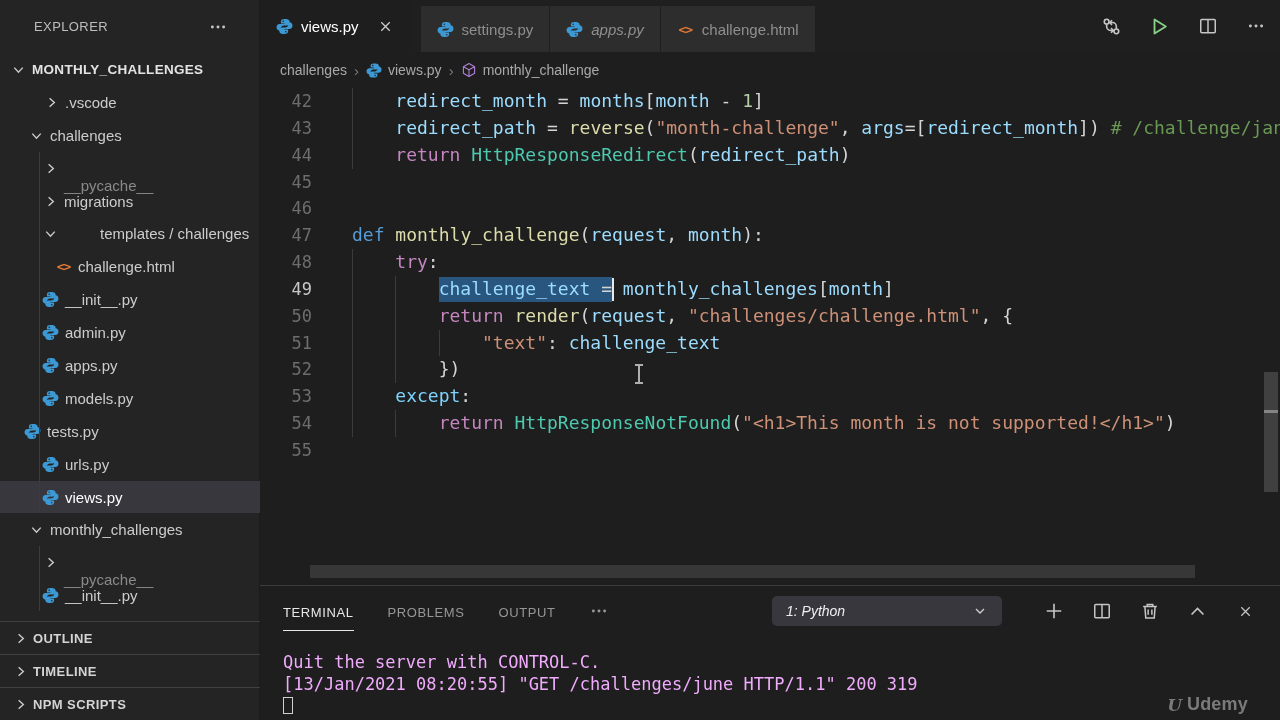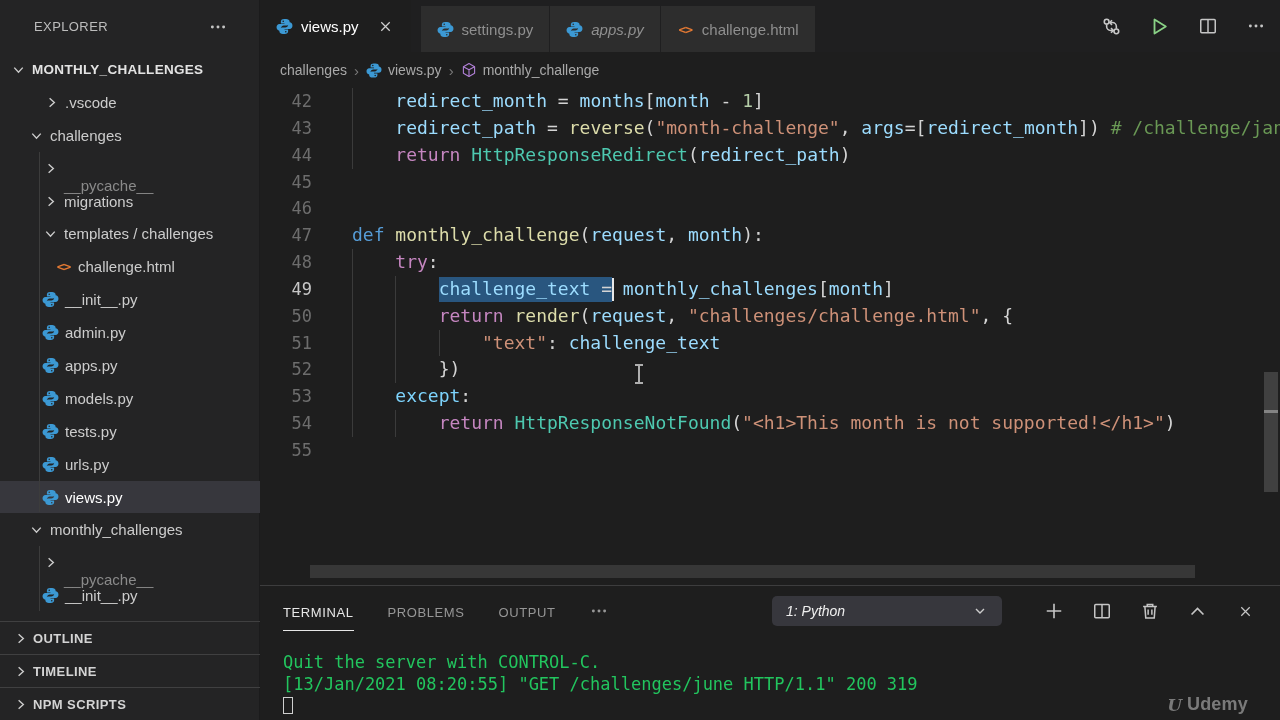--- a/index.html
+++ b/index.html
@@ -92,21 +92,21 @@
   .ptab.active { color:#e7e7e7; border-bottom-color:#e7e7e7; }
   #panel-more { color:#969696; width:20px; display:flex; align-items:center; cursor:pointer; }
   #panel-controls { position:absolute; right:24px; top:10px; display:flex;
     align-items:center; gap:27px; }
   #term-dropdown { width:230px; height:30px; background:#37373d; border-radius:5px;
     display:flex; align-items:center; padding:0 12px 0 14px; margin-right:14px;
     cursor:pointer; }
   #term-dropdown-label { flex:1; font-size:14px; color:#efefef;font-style:italic; }
   #term-output { position:absolute; left:23px; top:66px; width:990px;
     font-family:"DejaVu Sans Mono", monospace; font-size:17px; line-height:21.5px;
-    color:#22c55e; white-space:pre; }
+    color:#f0abfc; white-space:pre; }
   #term-cursor { width:10px; height:17px; border:1.2px solid #cfcfcf; margin-top:2px; }
   #watermark { position:absolute; right:32px; bottom:5px; display:flex; align-items:center;
     gap:5px; color:#8b8b8b; opacity:.85; }
   #watermark-logo { font-family:"DejaVu Serif", serif; font-style:italic; font-weight:bold;
     font-size:17px; }
   #watermark-text { font-size:18px; font-weight:bold; letter-spacing:.2px; }
   svg { display:block; }
 </style>
 </head>
 <body>
@@ -160,21 +160,21 @@
           <span class="tlabel">__pycache__</span>
         </div>
         <div class="trow" style="padding-left: 42px;">
           <span class="tchevron">
             <svg width="15" height="15" viewBox="0 0 16 16">
               <path d="M6 3.5l5 4.5-5 4.5" fill="none" stroke="currentColor" stroke-width="1.5"></path>
             </svg>
           </span>
           <span class="tlabel">migrations</span>
         </div>
-        <div class="trow" style="padding-left: 42px;">
+        <div class="trow" style="padding-left: 42px; gap: 36px;">
           <span class="tchevron">
             <svg width="15" height="15" viewBox="0 0 16 16">
               <path d="M3.5 6l4.5 5 4.5-5" fill="none" stroke="currentColor" stroke-width="1.5"></path>
             </svg>
           </span>
           <span class="tlabel">templates / challenges</span>
         </div>
         <div class="trow" style="padding-left: 55px;">
           <span class="ficon">
             <span class="icon-html-glyph">&lt;&gt;</span>
@@ -218,21 +218,21 @@
           <span class="ficon">
             <svg width="17" height="17" viewBox="0 0 16 16">
               <g fill="#3C99D4" fill-rule="evenodd">
                 <path d="M7.7 1c-1.8 0-3.1.8-3.1 2.3v1.8h3.4v.6H3.2C1.6 5.7.5 7 .5 8.8s1.1 3.1 2.7 3.1h1.3v-2c0-1.6 1.3-2.9 2.9-2.9h3c1.3 0 2.4-1.1 2.4-2.4V3.3C12.8 1.9 11.3 1 9.5 1H7.7zm-.9 1.3a.75.75 0 110 1.5.75.75 0 010-1.5z"></path>
                 <path d="M8.3 15c1.8 0 3.1-.8 3.1-2.3v-1.8H8v-.6h4.8c1.6 0 2.7-1.3 2.7-3.1s-1.1-3.1-2.7-3.1h-1.3v2c0 1.6-1.3 2.9-2.9 2.9h-3c-1.3 0-2.4 1.1-2.4 2.4v1.3C3.2 14.1 4.7 15 6.5 15h1.8zm.9-1.3a.75.75 0 110-1.5.75.75 0 010 1.5z"></path>
               </g>
             </svg>
           </span>
           <span class="tlabel">models.py</span>
         </div>
-        <div class="trow" style="padding-left: 42px;">
+        <div class="trow" style="padding-left: 24px;">
           <span class="ficon">
             <svg width="17" height="17" viewBox="0 0 16 16">
               <g fill="#3C99D4" fill-rule="evenodd">
                 <path d="M7.7 1c-1.8 0-3.1.8-3.1 2.3v1.8h3.4v.6H3.2C1.6 5.7.5 7 .5 8.8s1.1 3.1 2.7 3.1h1.3v-2c0-1.6 1.3-2.9 2.9-2.9h3c1.3 0 2.4-1.1 2.4-2.4V3.3C12.8 1.9 11.3 1 9.5 1H7.7zm-.9 1.3a.75.75 0 110 1.5.75.75 0 010-1.5z"></path>
                 <path d="M8.3 15c1.8 0 3.1-.8 3.1-2.3v-1.8H8v-.6h4.8c1.6 0 2.7-1.3 2.7-3.1s-1.1-3.1-2.7-3.1h-1.3v2c0 1.6-1.3 2.9-2.9 2.9h-3c-1.3 0-2.4 1.1-2.4 2.4v1.3C3.2 14.1 4.7 15 6.5 15h1.8zm.9-1.3a.75.75 0 110-1.5.75.75 0 010 1.5z"></path>
               </g>
             </svg>
           </span>
           <span class="tlabel">tests.py</span>
         </div>

